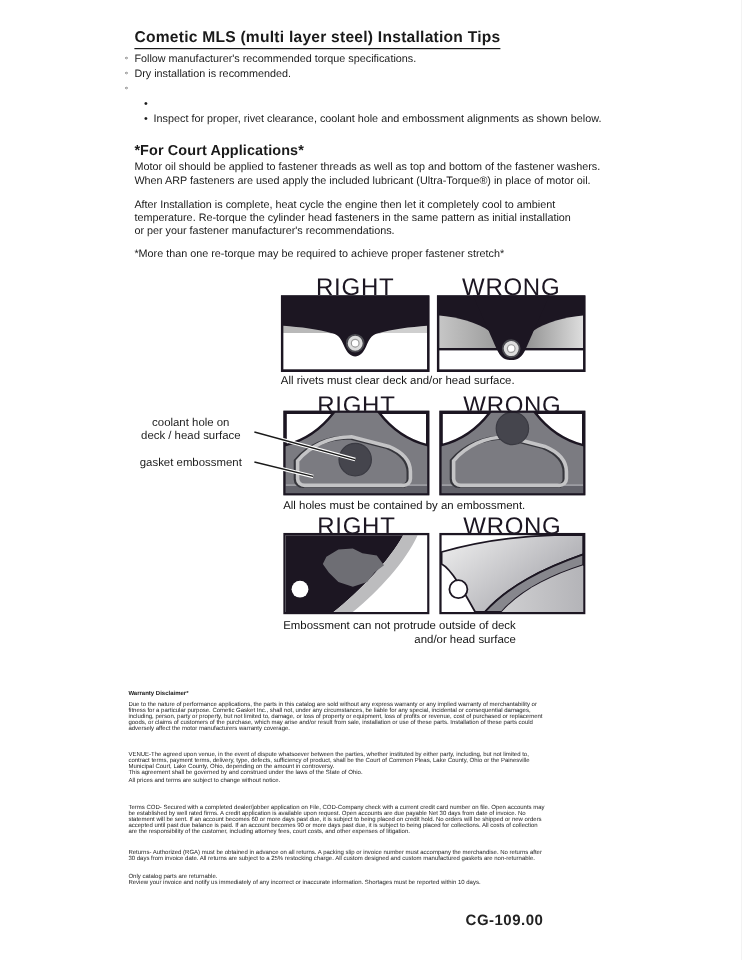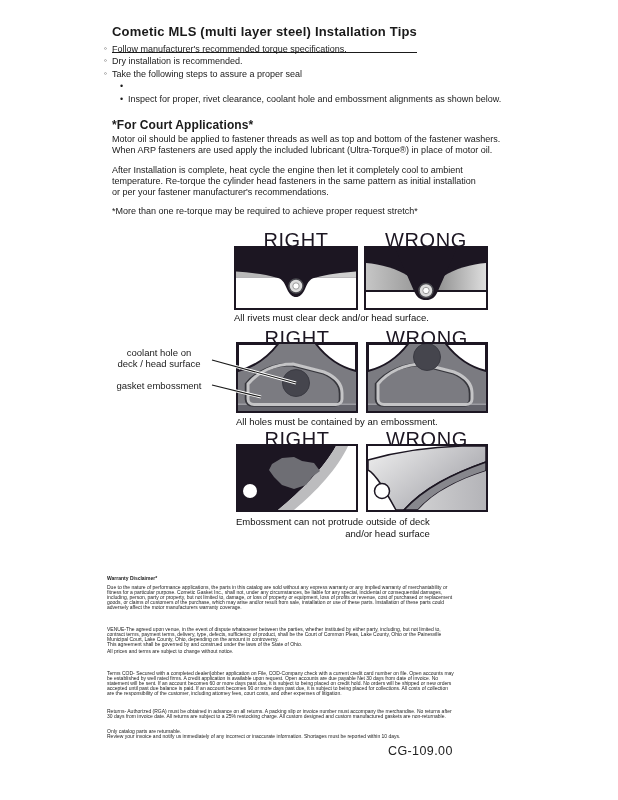--- a/index.html
+++ b/index.html
@@ -8,21 +8,21 @@
     width:618px;height:800px;
     background:#ffffff;
     font-family:"Liberation Sans", sans-serif;
     color:#1a1a1a;
     overflow:hidden;
   }
   .abs{position:absolute;}
   .title{
     font-size:13px;font-weight:bold;
     border-bottom:1.6px solid #1a1a1a;
-    padding-bottom:13px;
+    padding-bottom:2px;
     letter-spacing:.2px;
     white-space:nowrap;
   }
   .bullets{left:104px;top:43px;font-size:9px;line-height:12.4px;}
   .b-row{display:flex;align-items:flex-start;}
   .b-mark{width:8px;font-size:8px;line-height:12.4px;flex:0 0 8px;}
   .b-sub{margin-left:16px;}
   .b-mark.dot{font-size:9px;}
   .h-bold{font-size:12px;font-weight:bold;letter-spacing:.1px;}
   .body-par{font-size:9px;line-height:10.8px;white-space:pre-line;width:460px;}
@@ -47,38 +47,37 @@
     <div class="b-row">
       <span class="b-mark">◦</span>
       <span>Follow manufacturer's recommended torque specifications.</span>
     </div>
     <div class="b-row">
       <span class="b-mark">◦</span>
       <span>Dry installation is recommended.</span>
     </div>
     <div class="b-row">
       <span class="b-mark">◦</span>
-      <span>Take the following steps to assure a proper seal</span>
     </div>
     <div class="b-row b-sub">
       <span class="b-mark dot">•</span>
     </div>
     <div class="b-row b-sub">
       <span class="b-mark dot">•</span>
       <span>Inspect for proper, rivet clearance, coolant hole and embossment alignments as shown below.</span>
     </div>
   </div>
 
   <div class="abs h-bold" style="left:112px;top:118px;">*For Court Applications*</div>
   <div class="abs body-par" style="left:112px;top:134px;">Motor oil should be applied to fastener threads as well as top and bottom of the fastener washers.
 When ARP fasteners are used apply the included lubricant (Ultra-Torque®) in place of motor oil.</div>
   <div class="abs body-par" style="left:112px;top:165px;">After Installation is complete, heat cycle the engine then let it completely cool to ambient
 temperature. Re-torque the cylinder head fasteners in the same pattern as initial installation
 or per your fastener manufacturer's recommendations.</div>
-  <div class="abs body-par" style="left:112px;top:206px;">*More than one re-torque may be required to achieve proper request stretch*</div>
+  <div class="abs body-par" style="left:112px;top:206px;">*More than one re-torque may be required to achieve proper fastener stretch*</div>
 
   <div class="abs rw-label" style="left:234px;top:229px;">RIGHT</div>
   <div class="abs rw-label" style="left:364px;top:229px;">WRONG</div>
 
   <div class="abs" style="left:234px;top:246px;">
     <svg width="124" height="64" viewBox="0 0 124 64">
       <rect width="124" height="64" fill="#1c1622"></rect>
       <path d="M2,25.5 C16,26.5 32,28.5 42,31.5 L2,31.5 Z" fill="#b9b9b9"></path>
       <path d="M122,25.5 C108,26.5 92,28.5 82,31.5 L122,31.5 Z" fill="#cfcfcf"></path>
       <path d="M2,31.5 H40 C48,31.5 50,36 53,43 C55.5,48.5 58.5,51 62,51 C65.5,51 68.5,48.5 71,43 C74,36 76,31.5 84,31.5 H122 V62 H2 Z" fill="#ffffff"></path>
@@ -211,15 +210,15 @@
   <div class="abs legal" style="left:107px;top:671px;">Terms COD- Secured with a completed dealer/jobber application on File, COD-Company check with a current credit card number on file.  Open accounts may
 be established by well rated firms.  A credit application is available upon request.  Open accounts are due payable Net 30 days from date of invoice.  No
 statement will be sent.  If an account becomes 60 or more days past due, it is subject to being placed on credit hold.  No orders will be shipped or new orders
 accepted until past due balance is paid.  If an account becomes 90 or more days past due, it is subject to being placed for collections.  All costs of collection
 are the responsibility of the customer, including attorney fees, court costs, and other expenses of litigation.</div>
   <div class="abs legal" style="left:107px;top:709px;">Returns- Authorized (RGA) must be obtained in advance on all returns.  A packing slip or invoice number must accompany the merchandise.  No returns after
 30 days from invoice date.  All returns are subject to a 25% restocking charge.  All custom designed and custom manufactured gaskets are non-returnable.</div>
   <div class="abs legal" style="left:107px;top:729px;">Only catalog parts are returnable.
 Review your invoice and notify us immediately of any incorrect or inaccurate information.  Shortages must be reported within 10 days.</div>
 
-  <div class="abs code" style="left:388px;top:744px;">CG-109.00</div>
+  <div class="abs code" style="left:388px;top:760px;font-weight:bold;">CG-109.00</div>
 
 </div>
 
 </body></html>

